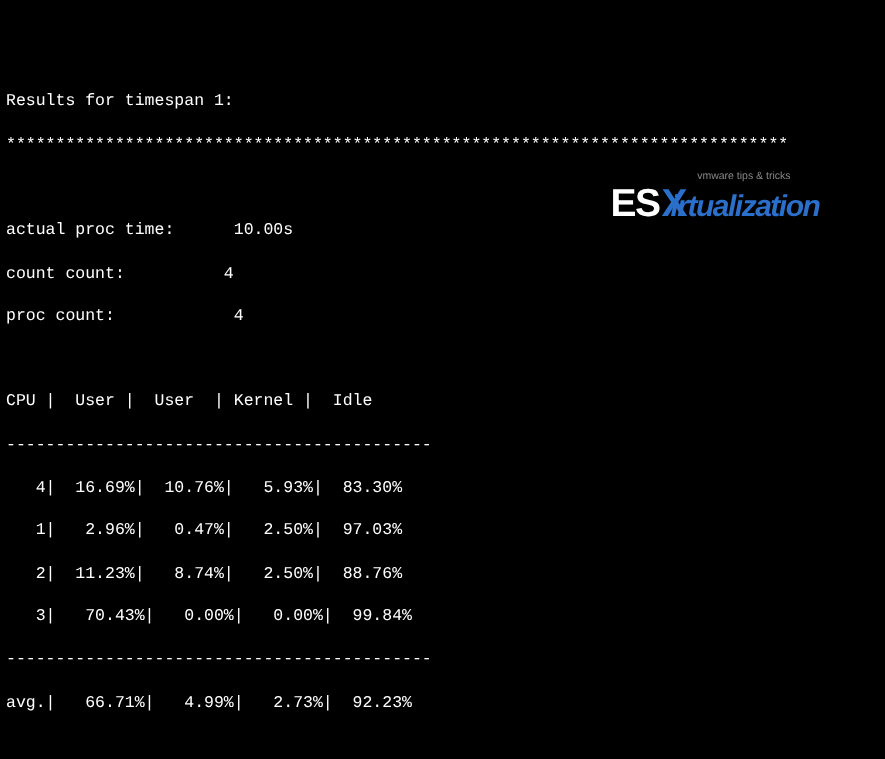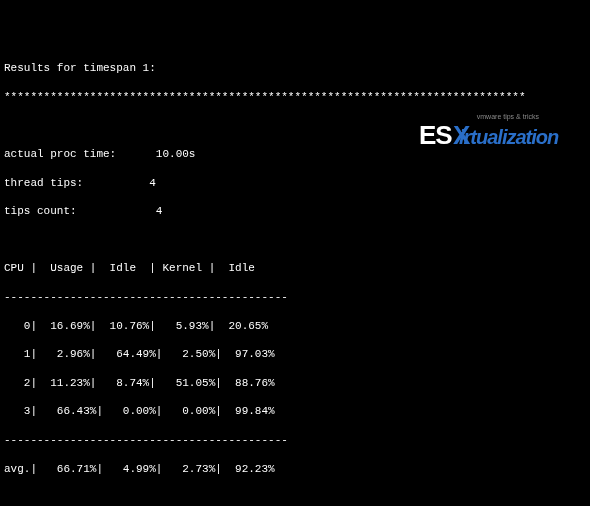--- a/index.html
+++ b/index.html
@@ -11,21 +11,21 @@
       line-height: 1.3;
       width: 590px;
       height: 506px;
       overflow: hidden;
       padding: 4px 4px;
       position: relative;
       white-space: pre;
     }
     .logo {
       position: absolute;
-      right: 24px;
+      right: 36px;
       top: 95px;
       width: 160px;
       height: 50px;
       pointer-events: none;
     }
     .logo-text {
       font-family: Arial, sans-serif;
       font-size: 26px;
       font-weight: bold;
       letter-spacing: -1px;
@@ -37,29 +37,29 @@
   </style>
 </head>
 <body>
 
 
 
 <div>Results for timespan 1:</div>
 <div>*******************************************************************************</div>
 <div> </div>
 <div><span>actual proc time:</span>      <span>10.00s</span></div>
-<div><span>thread tips:</span>          <span>4</span></div>
-<div><span>tips count:</span>            <span>4</span></div>
+<div><span>count count:</span>          <span>4</span></div>
+<div><span>proc count:</span>            <span>4</span></div>
 <div> </div>
-<div>CPU |  Usage |  Idle  | Kernel |  Idle</div>
+<div>CPU |  User |  User  | Kernel |  Idle</div>
 <div>-------------------------------------------</div>
-<div>   0|  16.69%|  10.76%|   5.93%|  20.65%</div>
-<div>   1|   2.96%|   64.49%|   2.50%|  97.03%</div>
-<div>   2|  11.23%|   8.74%|   51.05%|  88.76%</div>
-<div>   3|   66.43%|   0.00%|   0.00%|  99.84%</div>
+<div>   4|  16.69%|  10.76%|   5.93%|  83.30%</div>
+<div>   1|   2.96%|   0.47%|   2.50%|  97.03%</div>
+<div>   2|  11.23%|   8.74%|   2.50%|  88.76%</div>
+<div>   3|   70.43%|   0.00%|   0.00%|  99.84%</div>
 <div>-------------------------------------------</div>
 <div>avg.|   66.71%|   4.99%|   2.73%|  92.23%</div>
 <div> </div>
 
 
 
 
 
 
 

